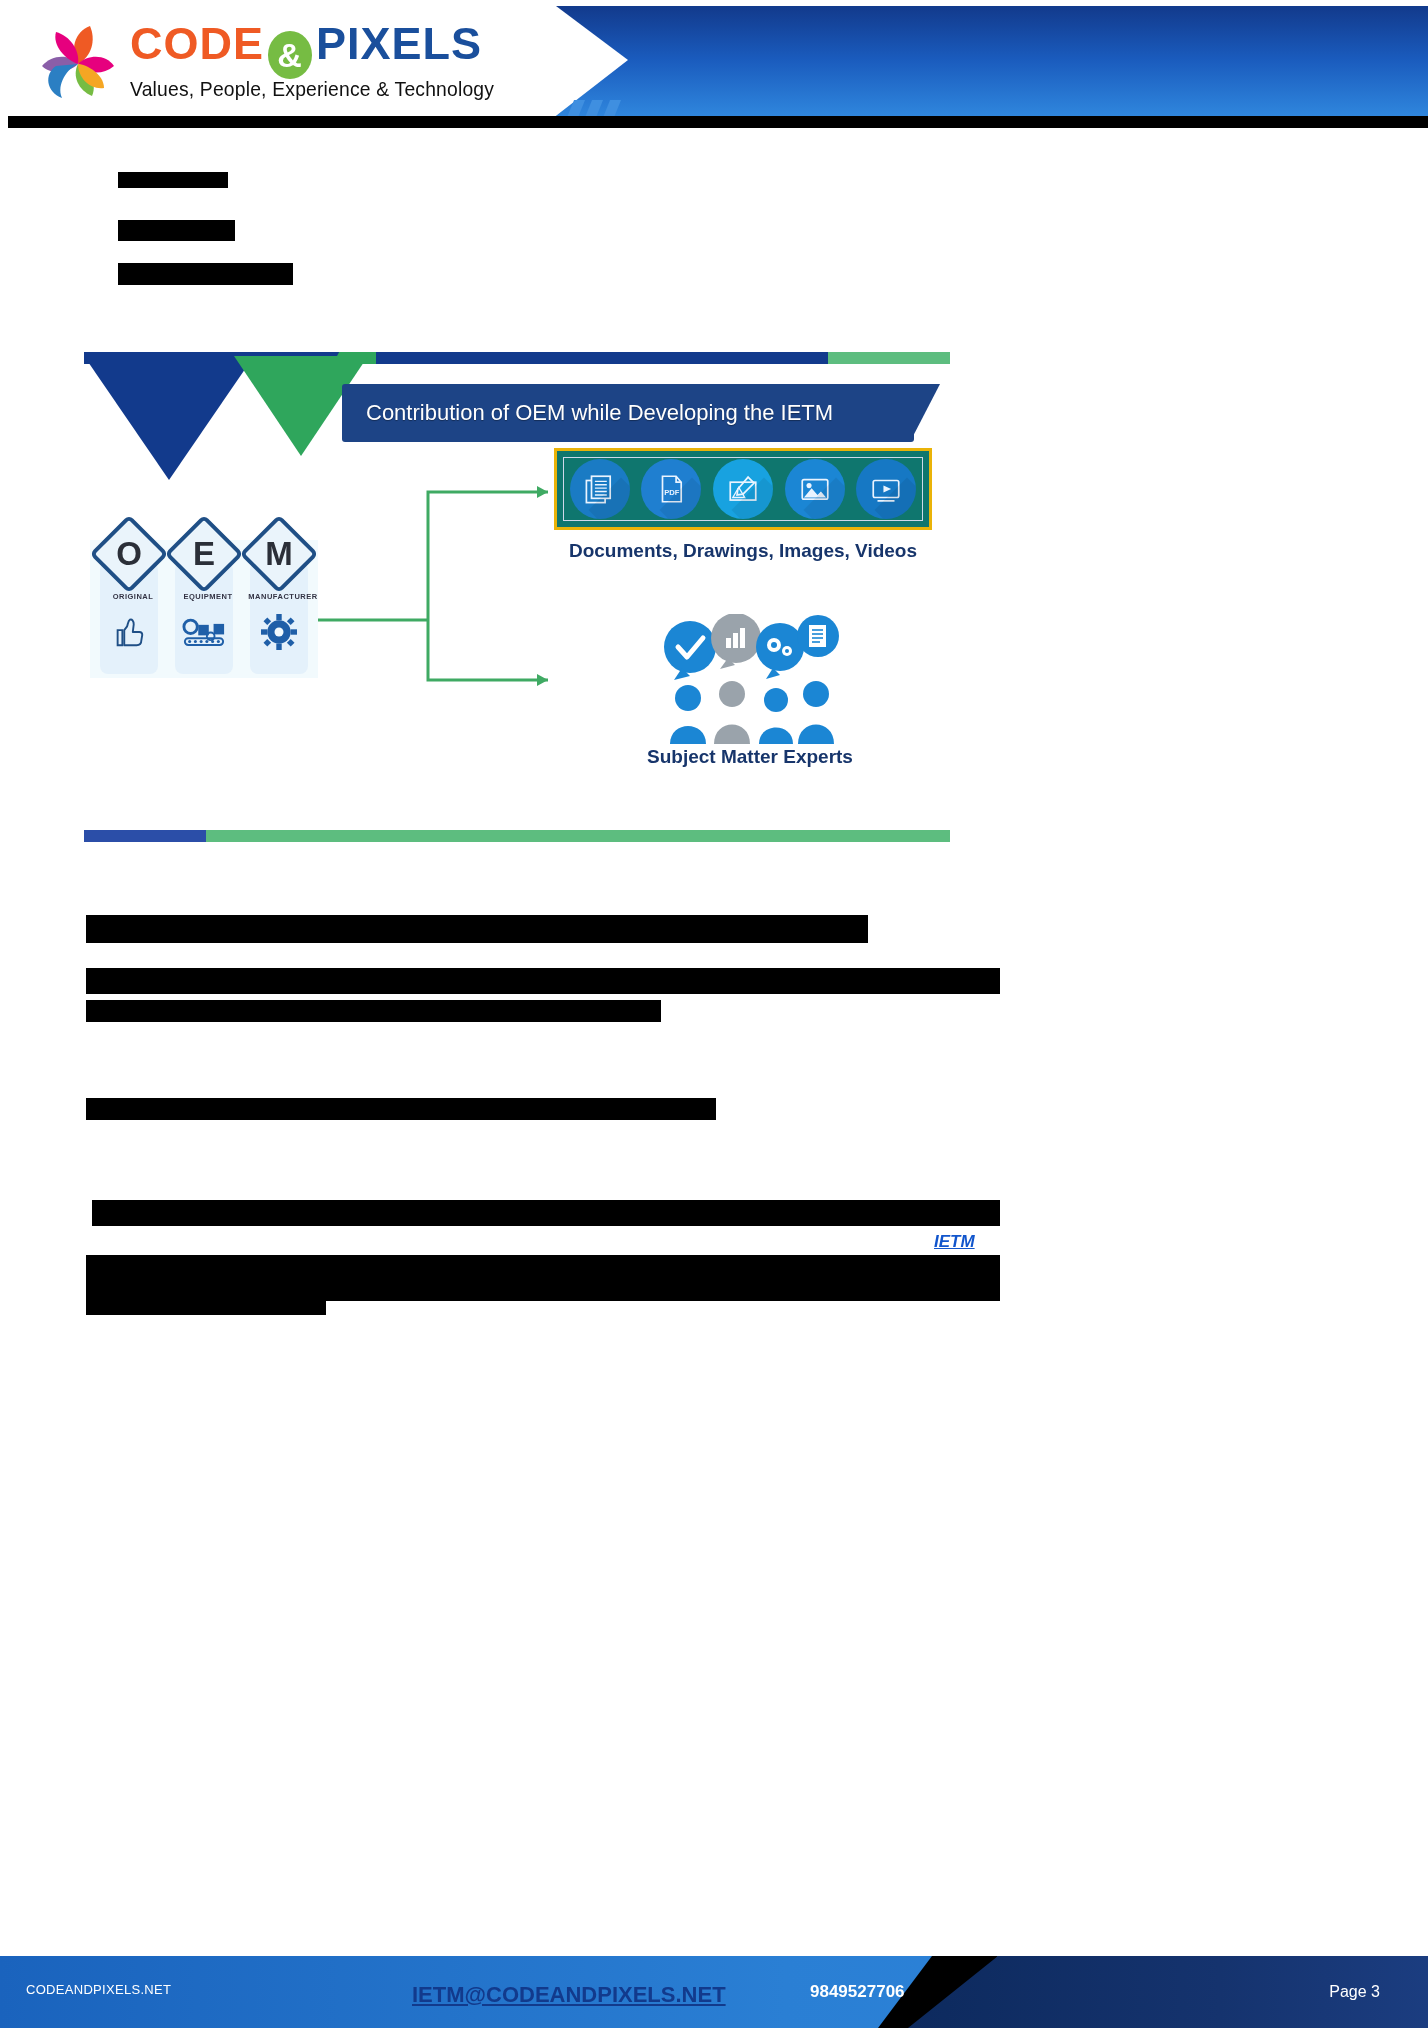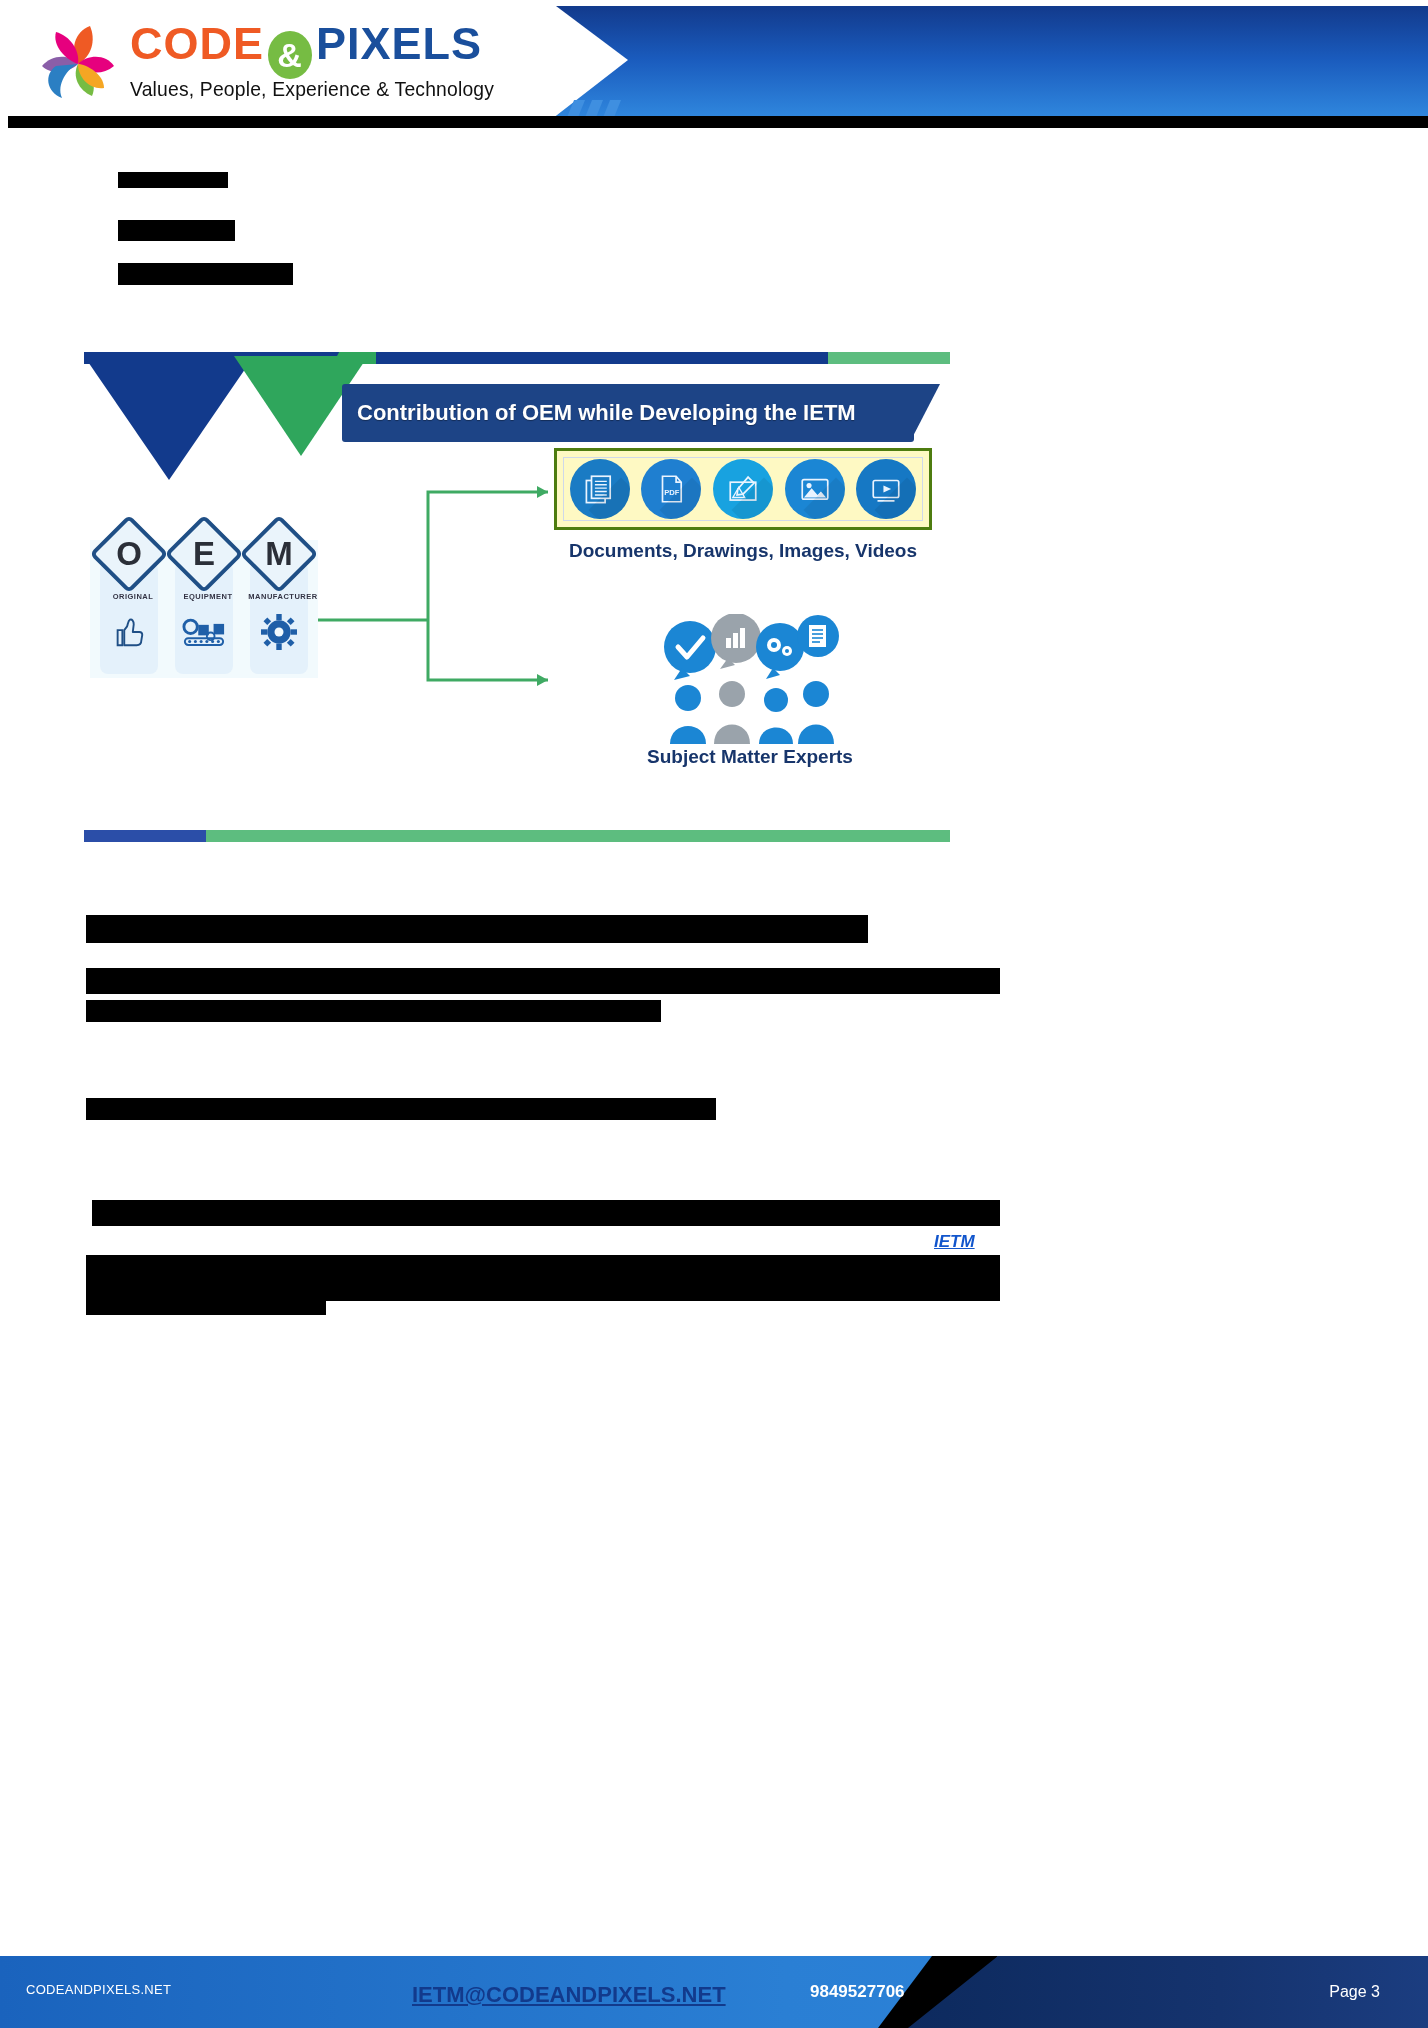--- a/index.html
+++ b/index.html
@@ -64,21 +64,21 @@
   .info-title-bar {
     position:absolute; left:258px; top:32px; width:572px; height:58px;
     background:#1d4486; border-radius:3px;
     display:flex; align-items:center;
   }
   .info-title-bar::after{
     content:""; position:absolute; right:-26px; top:0; width:30px; height:58px;
     background:#1d4486; clip-path:polygon(0 0, 30px 0, 0 58px);
   }
   .info-title-text {
-    color:#ffffff; font-size:22px; font-weight:700; padding-left:15px; white-space:nowrap;
+    color:#ffffff; font-size:22px; font-weight:400; padding-left:24px; white-space:nowrap;
     text-shadow:0 1px 1px rgba(0,0,0,.35);
   }
 
   
   .oem-block {
     position:absolute; left:6px; top:188px; width:228px; height:138px;
     background:#f2fafd; display:flex; justify-content:space-between; padding:0 4px;
   }
   .oem-col { width:70px; position:relative; }
   .oem-col .pill { position:absolute; left:6px; top:22px; width:58px; height:112px; background:#e4f1fb; border-radius:8px; }
@@ -93,21 +93,21 @@
   }
   .oem-word {
     position:absolute; left:4px; top:52px; width:70px; text-align:center;
     font-size:7.5px; font-weight:700; color:#334; letter-spacing:0.5px;
   }
   .oem-icon { position:absolute; left:0; top:68px; width:70px; height:48px; display:flex; align-items:center; justify-content:center; }
 
   
   .docs-box {
     position:absolute; left:470px; top:96px; width:378px; height:82px;
-    border:3px solid #4d7c0f; background:#fef9c3; padding:6px;
+    border:3px solid #eab308; background:#0f766e; padding:6px;
   }
   .docs-inner { width:100%; height:100%; border:1px solid #cfd8ea; display:flex; align-items:center; justify-content:space-around; }
   .circ { width:60px; height:60px; border-radius:50%; display:flex; align-items:center; justify-content:center; position:relative; overflow:hidden; }
   .circ.c1{ background:#1a7bc4; } .circ.c2{ background:#1f7fd0; } .circ.c3{ background:#18a2e0; }
   .circ.c4{ background:#1b86d4; } .circ.c5{ background:#1678c4; }
   .circ::after{ content:""; position:absolute; right:-14px; bottom:-14px; width:46px; height:46px; background:rgba(0,0,0,.07); transform:rotate(45deg); }
   .docs-caption {
     position:absolute; left:470px; top:188px; width:378px; text-align:center;
     font-size:19px; font-weight:700; color:#17356b;
   }

